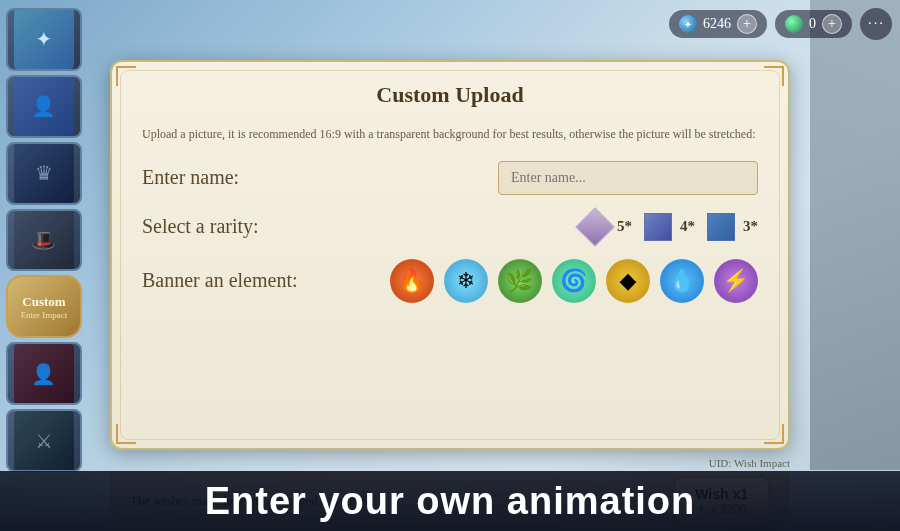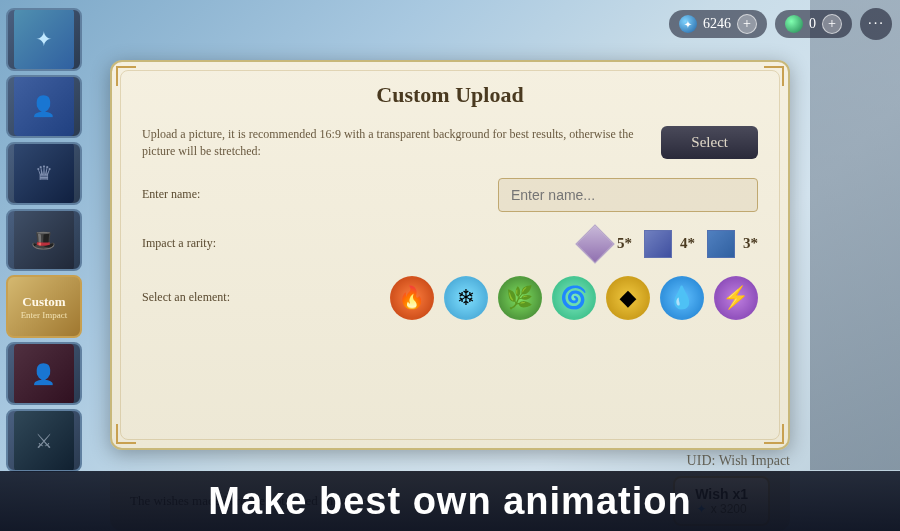--- a/index.html
+++ b/index.html
@@ -42,21 +42,21 @@
       position: relative;
       cursor: pointer;
       display: flex;
       align-items: center;
       justify-content: center;
     }
 
     .custom-item {
       width: 76px;
       height: 76px;
-      border-radius: 8px;
+      border-radius: 16px;
       border: 2px solid #c8a050;
       background: linear-gradient(135deg, #d4b870, #a07830);
       display: flex;
       flex-direction: column;
       align-items: center;
       justify-content: center;
       cursor: pointer;
     }
 
     .custom-item-text {
@@ -176,21 +176,21 @@
     }
 
     .dialog-row {
       display: flex;
       align-items: center;
       margin-bottom: 18px;
       justify-content: space-between;
     }
 
     .dialog-label {
-      font-size: 12px;
+      font-size: 20px;
       color: #5a4a30;
       min-width: 160px;
     }
 
     .dialog-desc {
       font-size: 12px;
       color: #6a5a40;
       flex: 1;
       line-height: 1.4;
     }
@@ -208,21 +208,21 @@
 
     .name-input {
       background: rgba(200,180,140,0.2);
       border: 1px solid #c0a870;
       border-radius: 4px;
       padding: 8px 12px;
       font-size: 14px;
       color: #8a7a60;
       width: 260px;
       outline: none;
-      font-family: Liberation Sans, sans-serif;
+      font-family: Liberation Serif, serif;
     }
 
     
     .rarity-group {
       display: flex;
       gap: 12px;
       align-items: center;
     }
 
     .rarity-item {
@@ -308,21 +308,21 @@
       display: flex;
       align-items: center;
       gap: 4px;
     }
 
     
     .uid-bar {
       position: absolute;
       bottom: 62px;
       right: 110px;
-      font-size: 14px;
+      font-size: 11px;
       color: rgba(60,50,30,0.7);
       text-align: center;
     }
 
     
     .bottom-title {
       position: absolute;
       bottom: 0;
       left: 0;
       right: 0;
@@ -419,51 +419,50 @@
 <div class="dialog">
   <div class="corner corner-tl"></div>
   <div class="corner corner-tr"></div>
   <div class="corner corner-bl"></div>
   <div class="corner corner-br"></div>
 
   <div class="dialog-title">Custom Upload</div>
 
   <div class="dialog-row">
     <span class="dialog-desc">Upload a picture, it is recommended 16:9 with a transparent background for best results, otherwise the picture will be stretched:</span>
-    <button class="select-btn">Select</button>
   </div>
 
   <div class="dialog-row">
     <span class="dialog-label">Enter name:</span>
     <input class="name-input" type="text" placeholder="Enter name..." style="">
   </div>
 
   <div class="dialog-row">
-    <span class="dialog-label">Impact a rarity:</span>
+    <span class="dialog-label">Select a rarity:</span>
     <div class="rarity-group">
 
       <div class="rarity-item">
         <div style="width:28px;height:28px;background:linear-gradient(135deg,#c8b8d8,#9070b0);transform:rotate(45deg);border:1px solid #b0a0c8;"></div>
         <span class="rarity-label" style="margin-left:4px;">5*</span>
       </div>
 
       <div class="rarity-item">
         <div style="width:28px;height:28px;background:linear-gradient(135deg,#7080c0,#4050a0);border:1px solid #6070b0;"></div>
         <span class="rarity-label" style="margin-left:4px;">4*</span>
       </div>
 
       <div class="rarity-item">
         <div style="width:28px;height:28px;background:linear-gradient(135deg,#5080c0,#3060a0);border:1px solid #5070b0;"></div>
         <span class="rarity-label" style="margin-left:4px;">3*</span>
       </div>
     </div>
   </div>
 
   <div class="dialog-row">
-    <span class="dialog-label">Select an element:</span>
+    <span class="dialog-label">Banner an element:</span>
     <div class="element-group">
       <div class="element-icon elem-pyro">
         <span>🔥</span>
       </div>
       <div class="element-icon elem-cryo">
         <span>❄</span>
       </div>
       <div class="element-icon elem-dendro">
         <span>🌿</span>
       </div>
@@ -492,14 +491,14 @@
   <button class="wish-btn">
     <span class="wish-btn-text">Wish x1</span>
     <span class="wish-btn-cost">
       <span style="color:#5090d0;">✦</span>
       <span>x 3200</span>
     </span>
   </button>
 </div>
 
 <div class="bottom-title">
-  <span class="bottom-title-text">Make best own animation</span>
+  <span class="bottom-title-text">Enter your own animation</span>
 </div>
 
 </body></html>

